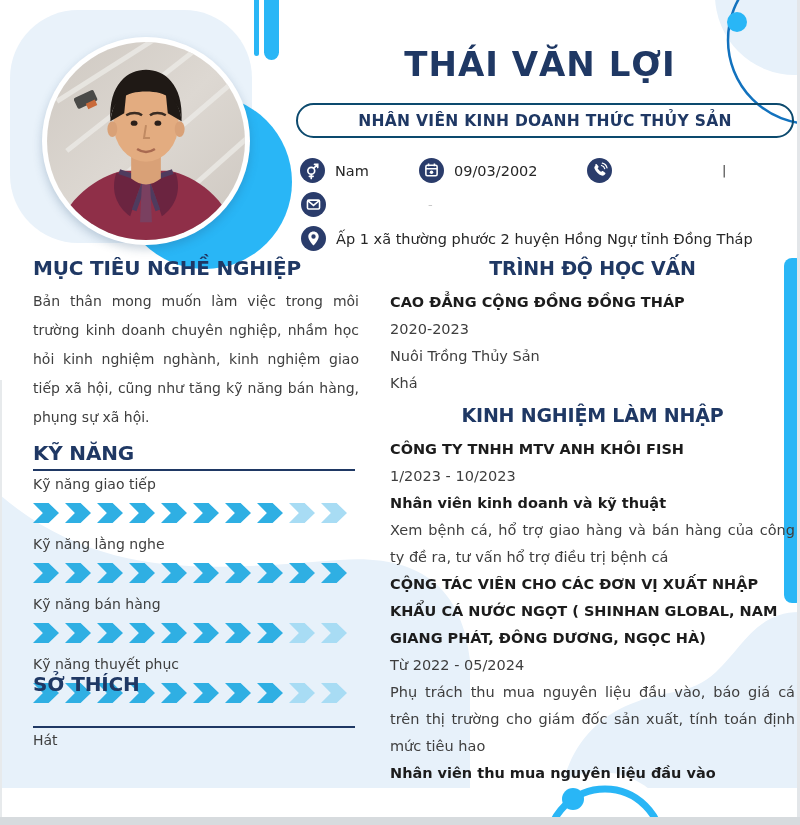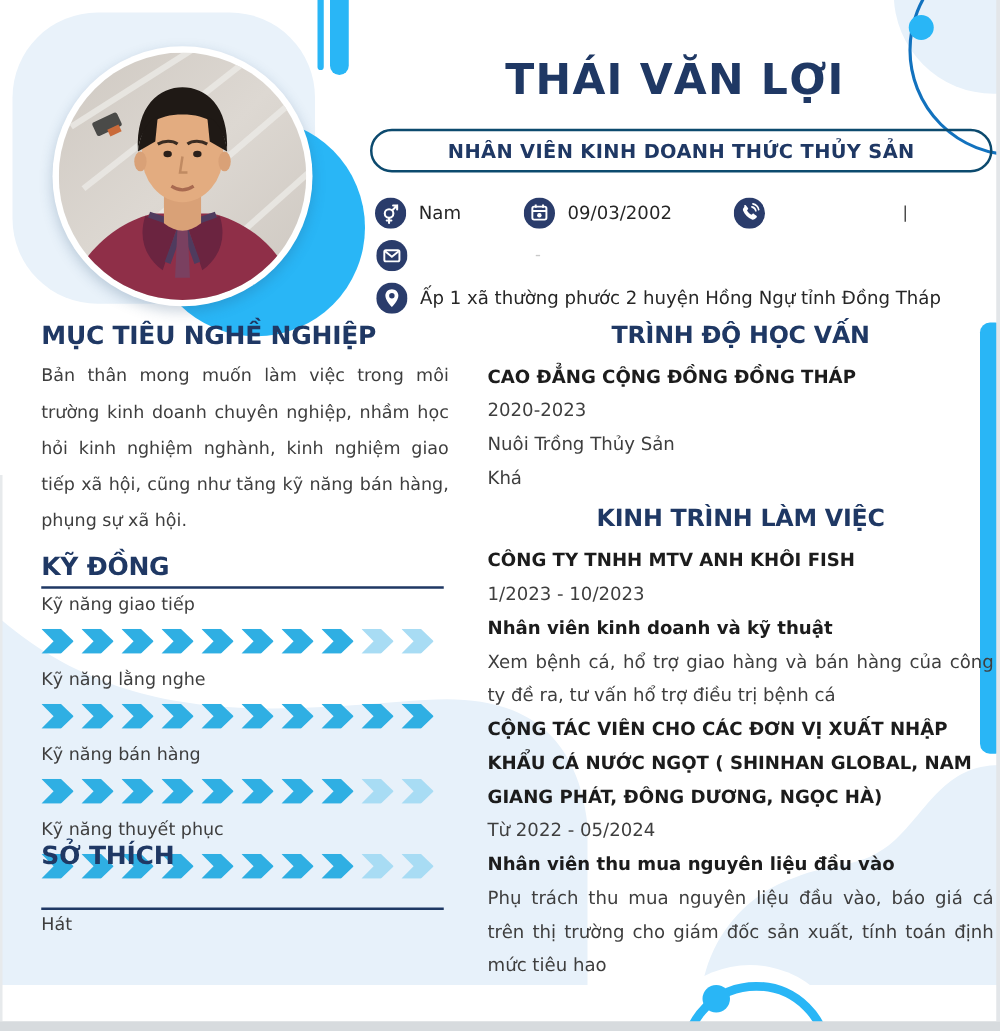--- a/index.html
+++ b/index.html
@@ -198,21 +198,21 @@
   <svg class="cicon" viewBox="0 0 24 24">
     <circle cx="12" cy="12" r="12" fill="#2a3c6b"></circle>
     <path fill="#fff" fill-rule="evenodd" d="M12 5.2 c-2.8 0-5 2.2-5 4.9 0 3.6 5 8.7 5 8.7 s5-5.1 5-8.7 c0-2.7-2.2-4.9-5-4.9 z M12 12.2 a2.1 2.1 0 1 1 0-4.2 2.1 2.1 0 0 1 0 4.2 z"></path>
   </svg>
   <span>Ấp 1 xã thường phước 2 huyện Hồng Ngự tỉnh Đồng Tháp</span>
 </div>
 
 <div class="sec-head-left" style="top:256px;">MỤC TIÊU NGHỀ NGHIỆP</div>
 <div class="para" style="top:287px;">Bản thân mong muốn làm việc trong môi trường kinh doanh chuyên nghiệp, nhầm học hỏi kinh nghiệm nghành, kinh nghiệm giao tiếp xã hội, cũng như tăng kỹ năng bán hàng, phụng sự xã hội.</div>
 
-<div class="sec-head-left" style="top:441px;">KỸ ĐỒNG</div>
+<div class="sec-head-left" style="top:441px;">KỸ NĂNG</div>
 <div class="rule" style="top:469px;"></div>
 <div id="skills-list">
   <div class="skill-item">
     <div class="skill-label">Kỹ năng giao tiếp</div>
     <div class="arrow-row">
         <div class="arrow on"></div>
         <div class="arrow on"></div>
         <div class="arrow on"></div>
         <div class="arrow on"></div>
         <div class="arrow on"></div>
@@ -278,33 +278,33 @@
 <div id="hobby-list">
     <div class="hobby-item">Hát</div>
   </div>
 
 <div class="right-col">
   <div class="sec-head-right">TRÌNH ĐỘ HỌC VẤN</div>
   <div class="line bold">CAO ĐẲNG CỘNG ĐỒNG ĐỒNG THÁP</div>
   <div class="line">2020-2023</div>
   <div class="line">Nuôi Trồng Thủy Sản</div>
   <div class="line">Khá</div>
-  <div class="sec-head-right exp">KINH TRÌNH LÀM VIỆC</div>
+  <div class="sec-head-right exp">KINH NGHIỆM LÀM NHẬP</div>
   <div id="jobs-list">
   <div class="job">
     <div class="line bold">CÔNG TY TNHH MTV ANH KHÔI FISH</div>
     <div class="line">1/2023 - 10/2023</div>
     <div class="line bold">Nhân viên kinh doanh và kỹ thuật</div>
     <div class="line just">Xem bệnh cá, hổ trợ giao hàng và bán hàng của công ty đề ra, tư vấn hổ trợ điều trị bệnh cá</div>
   </div>
 
   <div class="job">
     <div class="line bold">CỘNG TÁC VIÊN CHO CÁC ĐƠN VỊ XUẤT NHẬP KHẨU CÁ NƯỚC NGỌT ( SHINHAN GLOBAL, NAM GIANG PHÁT, ĐÔNG DƯƠNG, NGỌC HÀ)</div>
     <div class="line">Từ 2022 - 05/2024</div>
+    <div class="line just">Phụ trách thu mua nguyên liệu đầu vào, báo giá cá trên thị trường cho giám đốc sản xuất, tính toán định mức tiêu hao</div>
     <div class="line bold">Nhân viên thu mua nguyên liệu đầu vào</div>
-    <div class="line just">Phụ trách thu mua nguyên liệu đầu vào, báo giá cá trên thị trường cho giám đốc sản xuất, tính toán định mức tiêu hao</div>
   </div>
 </div>
 </div>
 
 <div class="edge-l"></div>
 <div class="edge-r"></div>
 <div class="bottom-strip"></div>
 
 </body></html>

